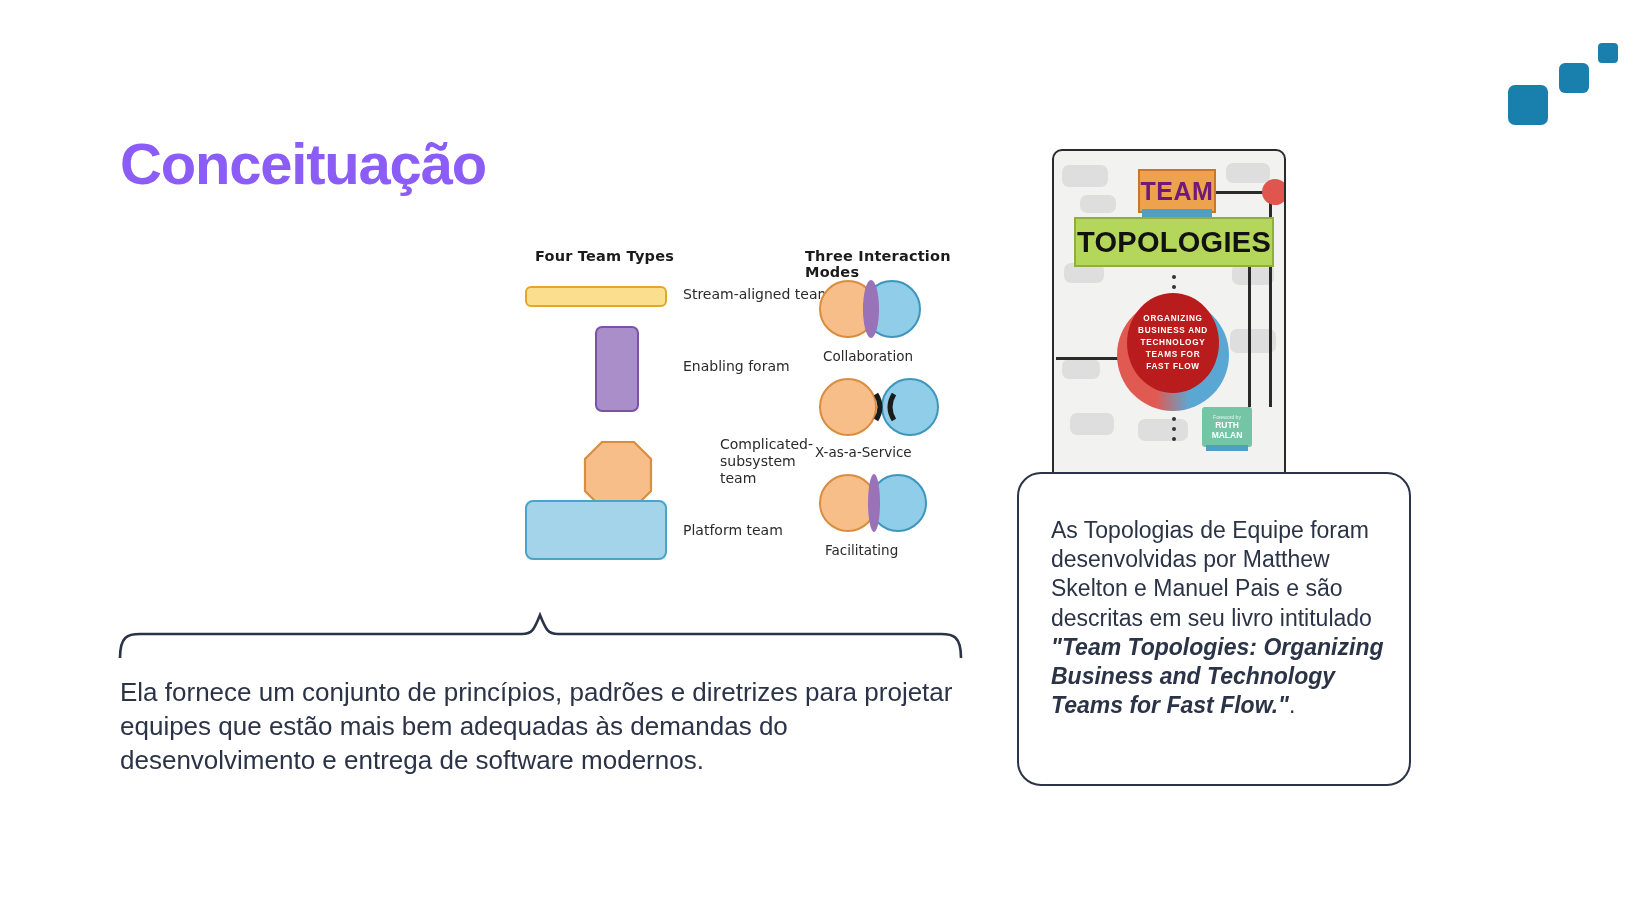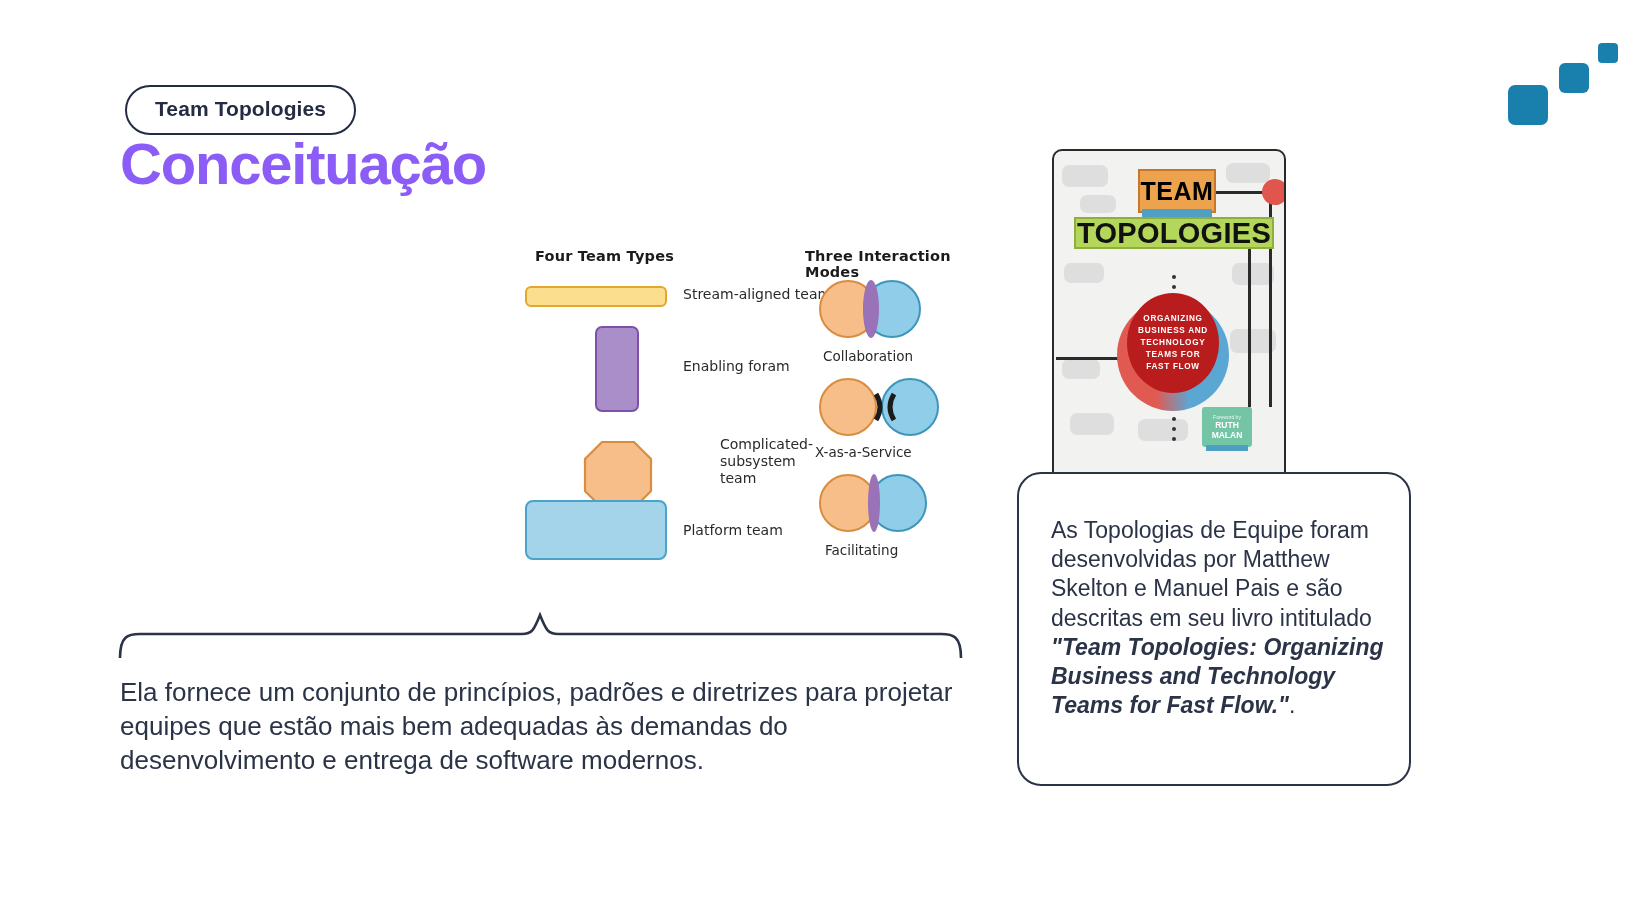--- a/index.html
+++ b/index.html
@@ -81,26 +81,26 @@
   .book {
     position:absolute; left:1052px; top:149px; width:234px; height:350px;
     background:#f2f2f0; border:2px solid #2a2a2a; border-radius:10px;
     overflow:hidden;
   }
   .bk-blob { position:absolute; background:#dedede; border-radius:7px; }
   .bk-team {
     position:absolute; left:84px; top:18px; width:78px; height:44px;
     background:#eda24e; border:2px solid #c8762a;
     display:flex; align-items:center; justify-content:center;
-    font-size:25px; font-weight:bold; color:#000000;
+    font-size:25px; font-weight:bold; color:#701a75;
     font-family:"Liberation Sans", sans-serif; letter-spacing:.5px;
   }
   .bk-blue-strip { position:absolute; left:88px; top:58px; width:70px; height:10px; background:#4f9fc4; }
   .bk-topo {
-    position:absolute; left:20px; top:66px; width:200px; height:32px;
+    position:absolute; left:20px; top:66px; width:200px; height:50px;
     background:#b4d65a; border:2px solid #8fae3d;
     display:flex; align-items:center; justify-content:center;
     font-size:29px; font-weight:bold; color:#111; letter-spacing:.3px;text-align:center;
   }
   .bk-ring {
     position:absolute; left:63px; top:148px; width:112px; height:112px; border-radius:50%;
     background:linear-gradient(90deg,#e05a52 0%, #e05a52 35%, #5ba7d4 65%, #5ba7d4 100%);
   }
   .bk-core {
     position:absolute; left:73px; top:142px; width:92px; height:100px; border-radius:50%;
@@ -144,21 +144,20 @@
 <body>
 
 <div class="slide">
 
   <div class="logo">
     <i class="sq-lg"></i>
     <i class="sq-md"></i>
     <i class="sq-sm"></i>
   </div>
 
-  <div class="badge">Team Topologies</div>
 
   <h1 class="title">Conceituação</h1>
 
 
   <svg class="brace" viewBox="0 0 845 46">
     <path d="M2 46 C2 24 10 22 22 22 L404 22 C414 22 416 18 422 3 C428 18 430 22 440 22 L823 22 C835 22 843 24 843 46" fill="none" stroke="#2b3347" stroke-width="2.6" stroke-linecap="round"></path>
   </svg>
 
   <p class="para-bottom">Ela fornece um conjunto de princípios, padrões e diretrizes para projetar equipes que estão mais bem adequadas às demandas do desenvolvimento e entrega de software modernos.</p>
 

